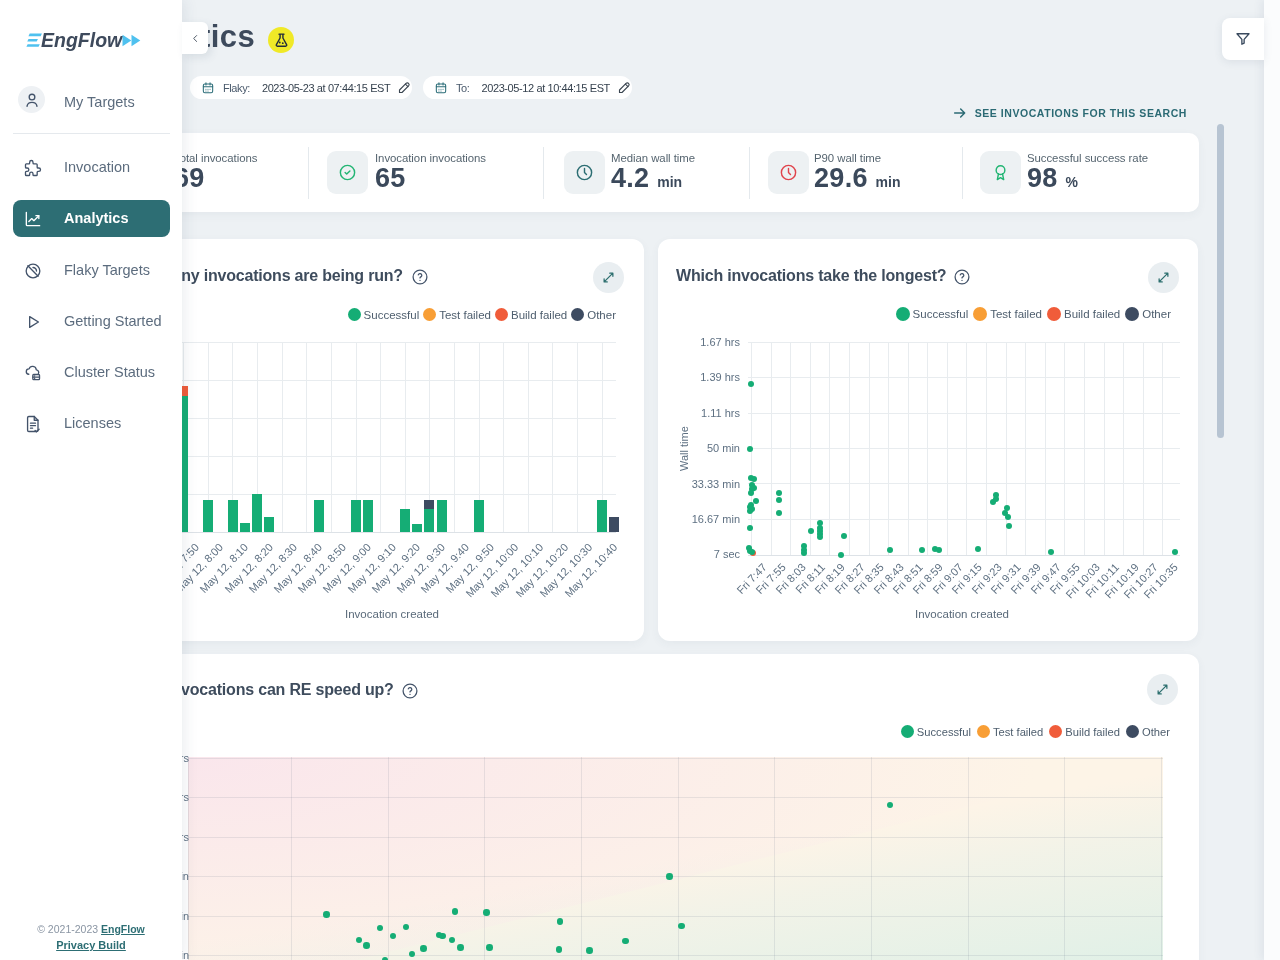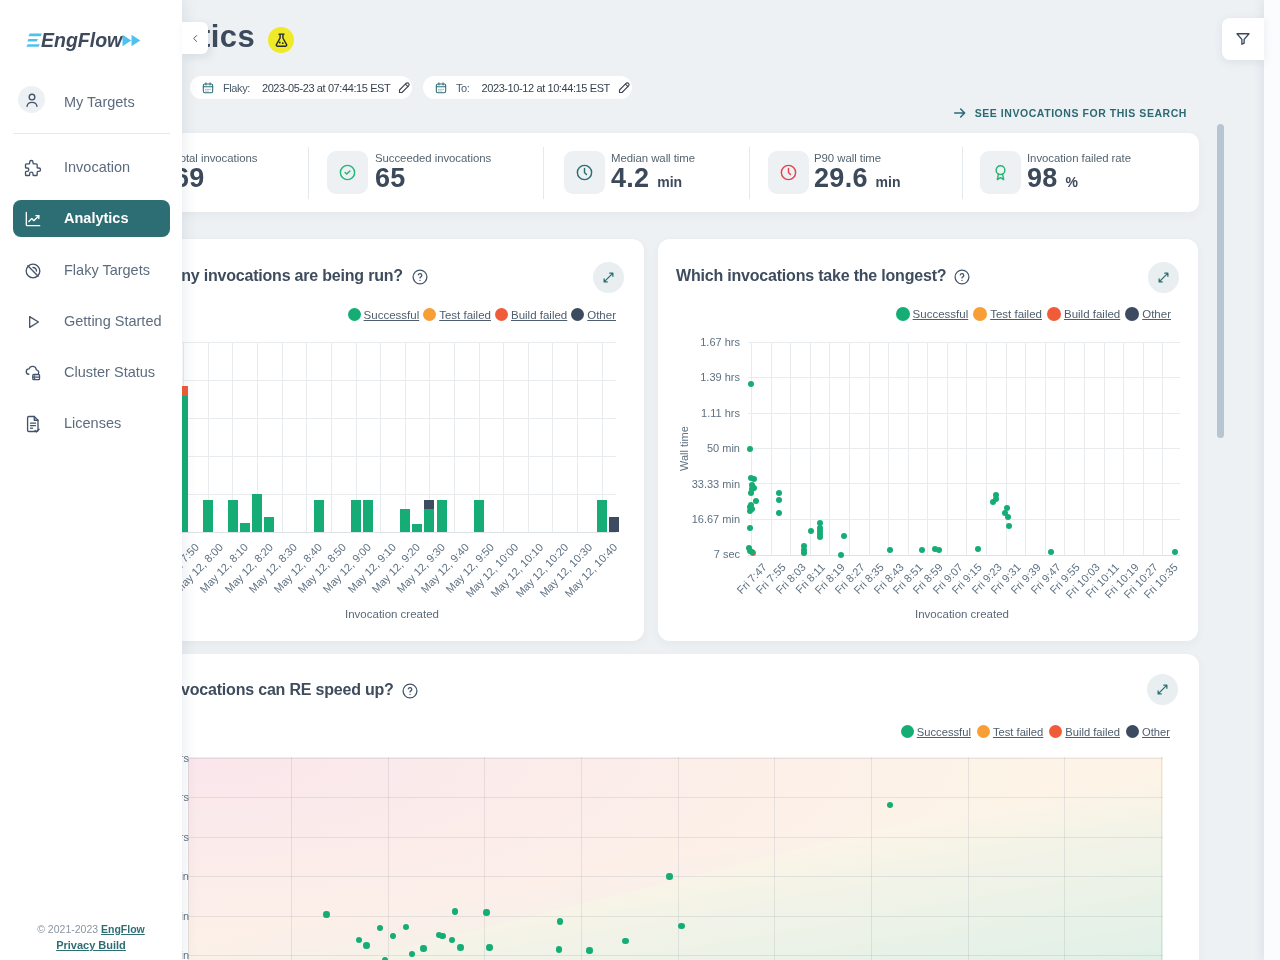--- a/index.html
+++ b/index.html
@@ -1,21 +1,21 @@
 <!DOCTYPE html>
 <html><head><meta charset="utf-8">
 <style>
 *{margin:0;padding:0;box-sizing:border-box;}
 html,body{width:1280px;height:960px;overflow:hidden;}
 body{font-family:"Liberation Sans",sans-serif;background:#edf1f4;position:relative;}
 .abs{position:absolute;}
 .card{position:absolute;background:#fff;border-radius:12px;box-shadow:0 3px 10px rgba(50,70,100,.05);}
 .ctitle{position:absolute;font-weight:700;font-size:16px;color:#3e4c5d;letter-spacing:-.2px;white-space:nowrap;}
 .expand{position:absolute;width:31px;height:31px;border-radius:50%;background:#e9eef1;display:flex;align-items:center;justify-content:center;}
-.legend{position:absolute;display:flex;align-items:center;white-space:nowrap;color:#4e5e6e;text-decoration:underline;}
+.legend{position:absolute;display:flex;align-items:center;white-space:nowrap;color:#4e5e6e;}
 .lgdot{border-radius:50%;display:inline-block;}
 .bar{position:absolute;}
 .pt{position:absolute;border-radius:50%;}
 .xlab{position:absolute;font-size:11px;color:#5e7082;transform:rotate(-46deg);transform-origin:100% 0;white-space:nowrap;}
 .ylab{position:absolute;font-size:11px;color:#5e7082;text-align:right;white-space:nowrap;}
 .statlab{position:absolute;font-size:11.4px;color:#55646f;white-space:nowrap;letter-spacing:-.05px;}
 .statval{position:absolute;font-size:27px;font-weight:700;color:#3b495b;white-space:nowrap;letter-spacing:.3px;}
 .statval small{font-size:14px;letter-spacing:0;}
 .ibox{position:absolute;width:41px;height:43px;border-radius:9px;background:#edf1f3;display:flex;align-items:center;justify-content:center;}
 .vdiv{position:absolute;width:1px;background:#e4e9ed;top:147px;height:52px;}
@@ -44,21 +44,21 @@
     </span>
   </div>
 <div class="abs" style="left:423px;top:76px;width:209px;height:23px;background:#fff;border-radius:12px;display:flex;align-items:center;font-size:11px;letter-spacing:-.4px;white-space:nowrap;">
 <span style="margin-left:11px;display:flex;">
       <svg width="14" height="14" viewBox="0 0 24 24" fill="none" stroke="#2b6d78" stroke-width="1.8" stroke-linecap="round" stroke-linejoin="round">
         <rect x="4" y="5" width="16" height="15" rx="2.5"></rect>
         <path d="M15.5 3v4M8.5 3v4M4 10h16M8.5 14h.01M12 14h.01M15.5 14h.01M8.5 17h.01M12 17h.01"></path>
       </svg>
     </span>
     <span style="margin-left:8px;color:#4a5a6c;">To:</span>
-    <span style="margin-left:12px;color:#36424f;">2023-10-12 at 10:44:15 EST</span>
+    <span style="margin-left:12px;color:#36424f;">2023-05-12 at 10:44:15 EST</span>
     <span style="margin-left:7px;display:flex;">
       <svg width="15" height="15" viewBox="0 0 24 24" fill="none" stroke="#3a4550" stroke-width="1.8" stroke-linecap="round" stroke-linejoin="round">
         <path d="M4 20h4L18.5 9.5a2.8 2.8 0 0 0-4-4L4 16v4"></path>
         <path d="M13.5 6.5l4 4"></path>
       </svg>
     </span>
   </div>
 <div class="abs" style="right:93px;top:105px;display:flex;align-items:center;">
 <svg width="16" height="16" viewBox="0 0 24 24" fill="none" stroke="#2b6a74" stroke-width="2.2" stroke-linecap="round" stroke-linejoin="round">
       <path d="M4 12h15M13 6l6 6-6 6"></path>
@@ -71,21 +71,21 @@
 <div class="vdiv" style="left:749px;"></div>
 <div class="vdiv" style="left:962px;"></div>
 <div class="statlab" style="left:174px;top:152px;">Total invocations</div>
 <div class="statval" style="left:174px;top:163px;">69</div>
 <div class="ibox" style="left:327px;top:151px;">
     <svg width="19" height="19" viewBox="0 0 24 24" fill="none" stroke="#22b573" stroke-width="1.8" stroke-linecap="round" stroke-linejoin="round">
       <circle cx="12" cy="12" r="9"></circle>
       <path d="M9 12l2 2 4-4"></path>
     </svg>
   </div>
-<div class="statlab" style="left:375px;top:152px;">Succeeded invocations</div>
+<div class="statlab" style="left:375px;top:152px;">Invocation invocations</div>
 <div class="statval" style="left:375px;top:163px;">65</div>
 <div class="ibox" style="left:564px;top:151px;">
     <svg width="19" height="19" viewBox="0 0 24 24" fill="none" stroke="#2b6d72" stroke-width="1.8" stroke-linecap="round" stroke-linejoin="round">
       <circle cx="12" cy="12" r="9"></circle>
       <path d="M12 7v5l2.5 2.5"></path>
     </svg>
   </div>
 <div class="statlab" style="left:611px;top:152px;">Median wall time</div>
 <div class="statval" style="left:611px;top:163px;">4.2&nbsp;<small>min</small></div>
 <div class="ibox" style="left:768px;top:151px;">
@@ -95,21 +95,21 @@
     </svg>
   </div>
 <div class="statlab" style="left:814px;top:152px;">P90 wall time</div>
 <div class="statval" style="left:814px;top:163px;">29.6&nbsp;<small>min</small></div>
 <div class="ibox" style="left:980px;top:151px;">
     <svg width="19" height="19" viewBox="0 0 24 24" fill="none" stroke="#22b573" stroke-width="1.8" stroke-linecap="round" stroke-linejoin="round">
       <circle cx="12" cy="9" r="5.5"></circle>
       <path d="M9.5 13.5L8 21l4-2.5L16 21l-1.5-7.5"></path>
     </svg>
   </div>
-<div class="statlab" style="left:1027px;top:152px;">Invocation failed rate</div>
+<div class="statlab" style="left:1027px;top:152px;">Successful success rate</div>
 <div class="statval" style="left:1027px;top:163px;">98&nbsp;<small>%</small></div>
 <div class="card" style="left:96px;top:239px;width:548px;height:402px;"></div>
 <div class="ctitle" id="titleA" style="left:121px;top:267px;">How many invocations are being run?</div>
 <div class="abs" style="left:411px;top:268px;width:18px;height:18px;"><svg width="18" height="18" viewBox="0 0 24 24" fill="none" stroke="#44546a" stroke-width="1.7" stroke-linecap="round">
       <circle cx="12" cy="12" r="9.2"></circle>
       <path d="M9.7 9.2a2.4 2.4 0 0 1 4.7.8c0 1.6-2.4 2-2.4 3.2"></path>
       <path d="M12 16.6h.01"></path>
     </svg></div>
 <div class="expand" style="left:593px;top:262px;">
     <svg width="15" height="15" viewBox="0 0 24 24" fill="none" stroke="#2d6f6f" stroke-width="2" stroke-linecap="round" stroke-linejoin="round">

